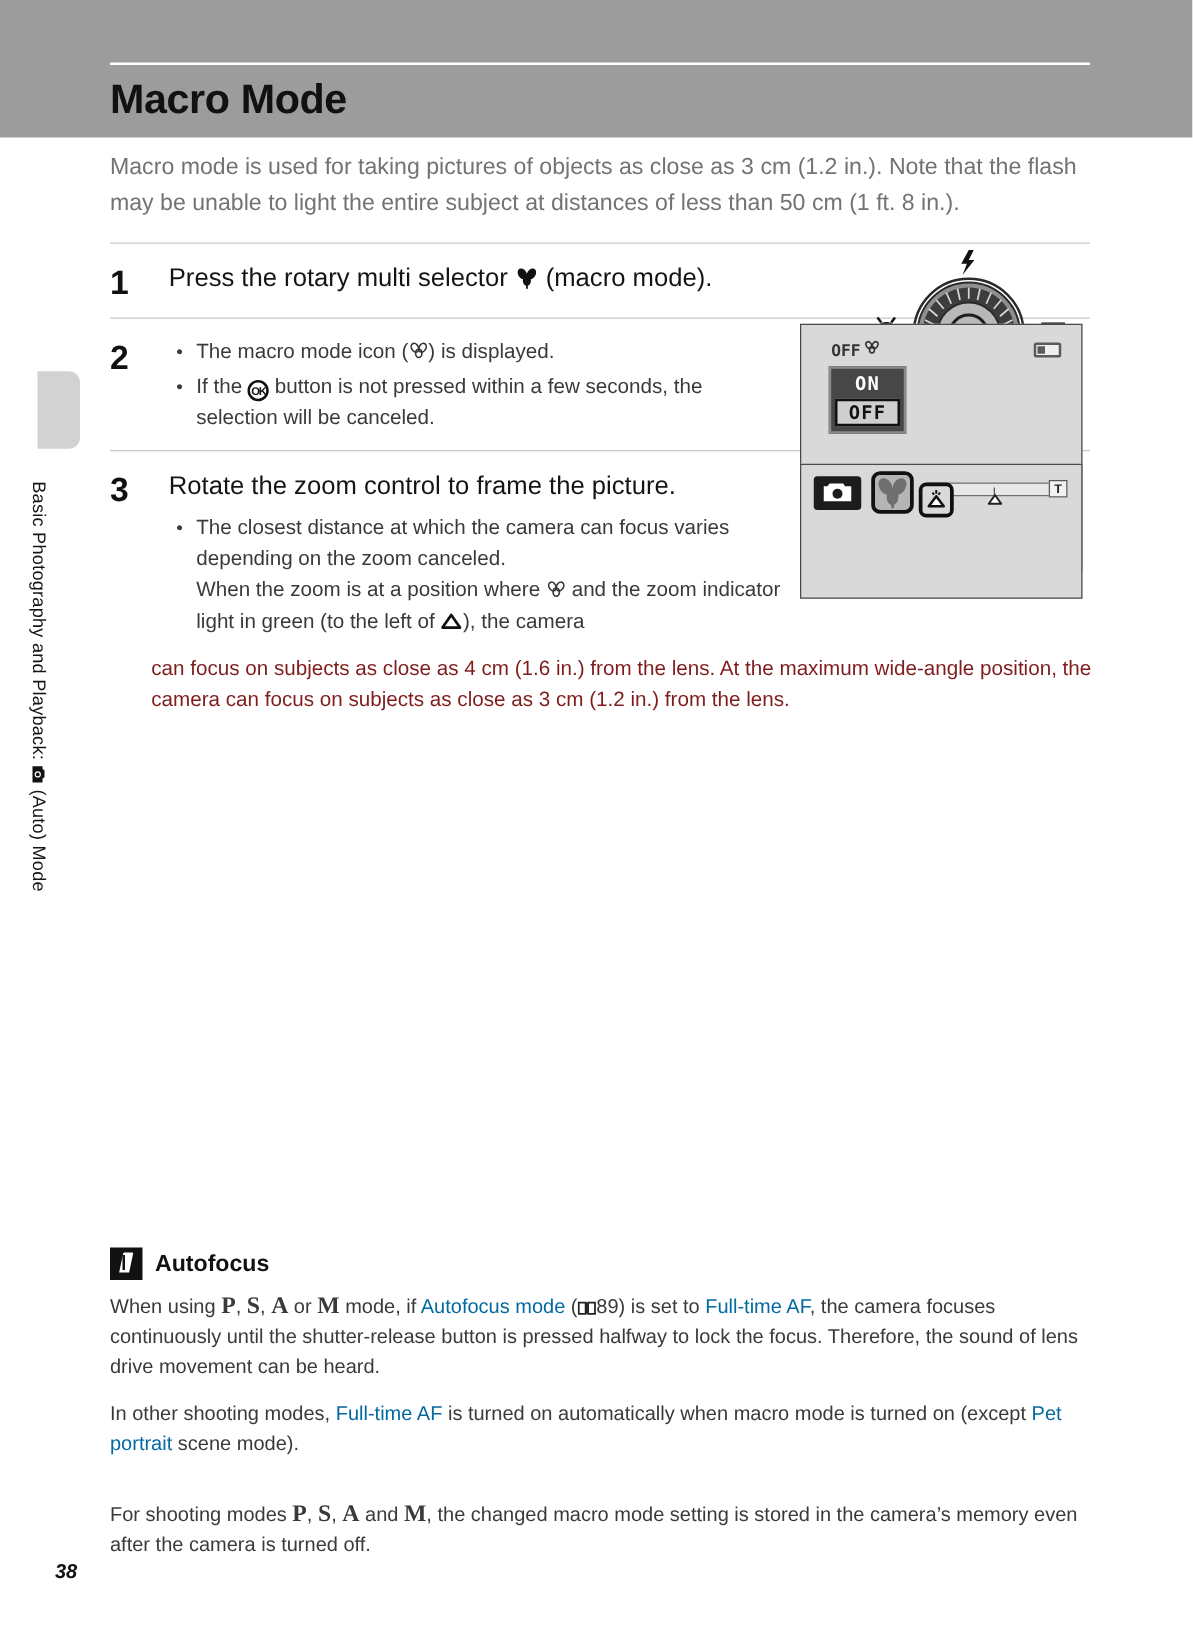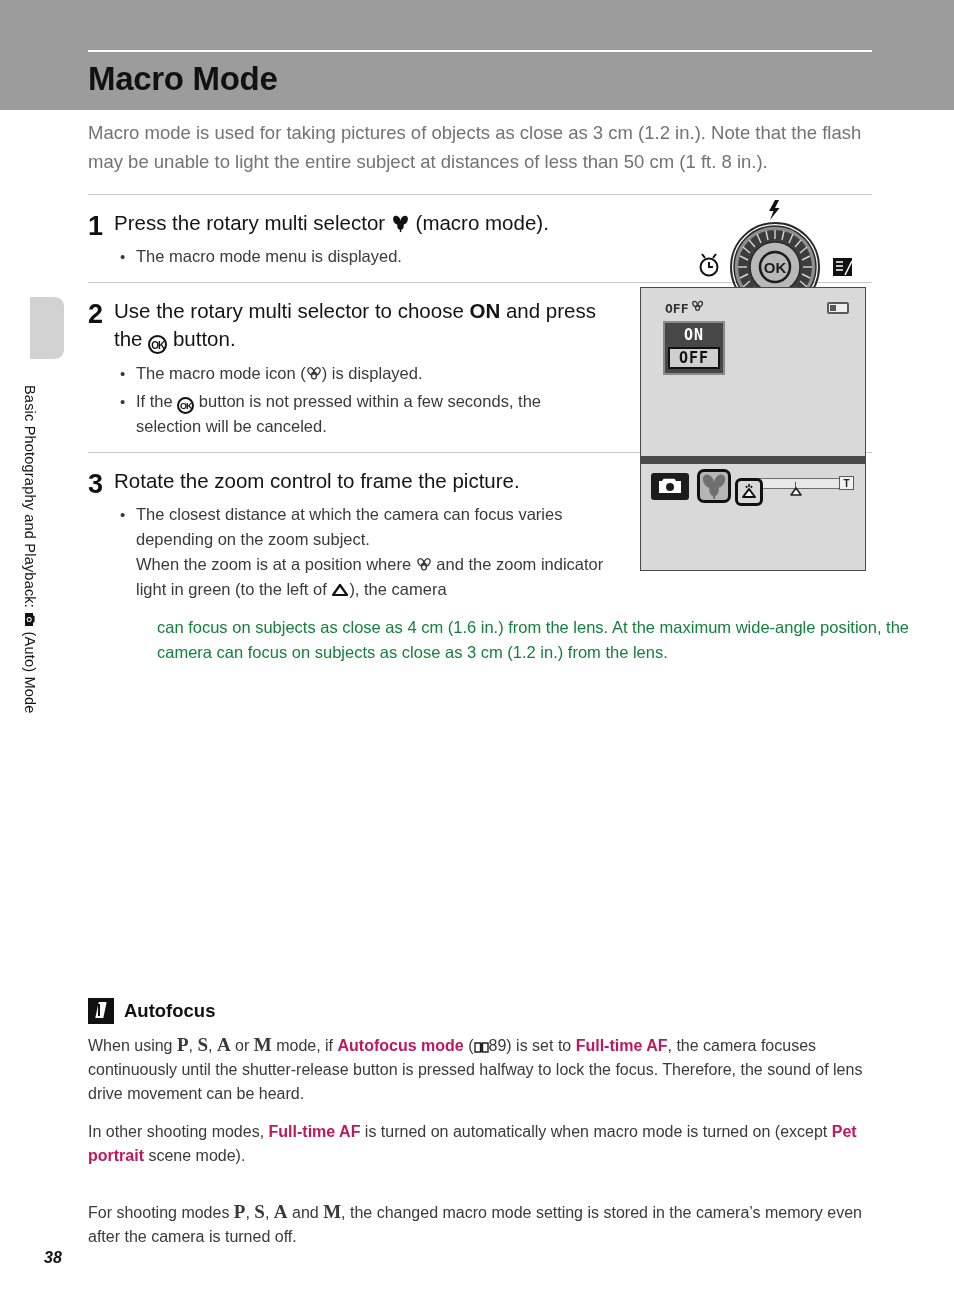--- a/index.html
+++ b/index.html
@@ -105,21 +105,21 @@
     padding: 14px 0 10px 0;
   }
   .step-num {
     position: absolute;
     left: 0; top: 16px;
     font-size: 27px;
     font-weight: bold;
     color: #111111;
   }
   .step-body {
-    margin-left: 26px;
+    margin-left: 47px;
     width: 495px;
   }
   .step-head {
     font-size: 20.5px;
     line-height: 28px;
     color: #141414;
     margin-bottom: 7px;
   }
   .step-head b { font-weight: bold; }
   .bullets {
@@ -138,22 +138,22 @@
   .bullets li::before {
     content: "•";
     position: absolute;
     left: 6px; top: 0;
     font-size: 15px;
     color: #3a3a3a;
   }
   .wide-note {
     font-size: 16.5px;
     line-height: 25px;
-    color: #15803d;
-    margin-left: 69px;
+    color: #7f1d1d;
+    margin-left: 33px;
     width: 790px;
   }
 
   
   .ok-glyph {
     display: inline-block;
     vertical-align: -3px;
     width: 19px; height: 19px;
     border: 2px solid #111;
     border-radius: 50%;
@@ -382,21 +382,21 @@
     font-size: 18.5px;
     font-weight: bold;
     color: #111111;
   }
   .note-body {
     font-size: 16px;
     line-height: 24px;
     color: #3a3a3a;
     margin-bottom: 14px;
   }
-  .note-body b { color: #be185d; font-weight: bold; }
+  .note-body b { color: #0369a1; font-weight: normal; }
   .note-gap { height: 18px; }
 </style>
 </head>
 <body>
 
 <div class="header-band">
   <div class="header-rule"></div>
   <div class="page-title">Macro Mode</div>
 </div>
 
@@ -429,23 +429,20 @@
         <span class="flower-inline">
           <svg width="19" height="19" viewBox="0 0 20 20" aria-hidden="true">
             <ellipse cx="6.2" cy="6.5" rx="3.6" ry="5" transform="rotate(-30 6.2 6.5)" fill="#111"></ellipse>
             <ellipse cx="13.8" cy="6.5" rx="3.6" ry="5" transform="rotate(30 13.8 6.5)" fill="#111"></ellipse>
             <ellipse cx="10" cy="12" rx="3.4" ry="4.6" fill="#111"></ellipse>
             <rect x="9.3" y="13" width="1.5" height="6" fill="#111"></rect>
           </svg>
         </span>
         <span>(macro mode).</span>
       </div>
-      <ul class="bullets">
-        <li>The macro mode menu is displayed.</li>
-      </ul>
     </div>
 
     <div class="illus-rotary">
       <svg width="195" height="145" viewBox="0 0 195 145" aria-hidden="true">
 
         <g>
           <path d="M97 5 l-6 11 h4.5 l-3.5 9 9.5 -12 h-4.5 l4 -8 z" fill="#111"></path>
         </g>
 
         <g>
@@ -506,27 +503,20 @@
         </g>
       </svg>
     </div>
   </div>
 
   <hr class="sep">
 
   <div class="step">
     <div class="step-num">2</div>
     <div class="step-body">
-      <div class="step-head">
-        <span>Use the rotary multi selector to choose</span>
-        <b>ON</b>
-        <span>and press the</span>
-        <span class="ok-glyph">OK</span>
-        <span>button.</span>
-      </div>
       <ul class="bullets">
         <li>
           The macro mode icon (<span class="flower-inline"><svg width="16" height="16" viewBox="0 0 20 20" aria-hidden="true">
                 <ellipse cx="6.2" cy="6.5" rx="3.4" ry="4.6" transform="rotate(-30 6.2 6.5)" fill="none" stroke="#333" stroke-width="1.6"></ellipse>
                 <ellipse cx="13.8" cy="6.5" rx="3.4" ry="4.6" transform="rotate(30 13.8 6.5)" fill="none" stroke="#333" stroke-width="1.6"></ellipse>
                 <ellipse cx="10" cy="12" rx="3.2" ry="4.2" fill="none" stroke="#333" stroke-width="1.6"></ellipse>
               </svg></span>) is displayed.
         </li>
         <li>
           If the <span class="ok-glyph sm">OK</span> button is not pressed within a few seconds, the selection will be canceled.
@@ -555,21 +545,21 @@
   </div>
 
   <hr class="sep">
 
   <div class="step">
     <div class="step-num">3</div>
     <div class="step-body">
       <div class="step-head">Rotate the zoom control to frame the picture.</div>
       <ul class="bullets">
         <li>
-          <span>The closest distance at which the camera can focus varies depending on the zoom subject.</span><br>
+          <span>The closest distance at which the camera can focus varies depending on the zoom canceled.</span><br>
           <span>When the zoom is at a position where</span>
           <span class="flower-inline"><svg width="16" height="16" viewBox="0 0 20 20" aria-hidden="true">
                 <ellipse cx="6.2" cy="6.5" rx="3.4" ry="4.6" transform="rotate(-30 6.2 6.5)" fill="none" stroke="#333" stroke-width="1.6"></ellipse>
                 <ellipse cx="13.8" cy="6.5" rx="3.4" ry="4.6" transform="rotate(30 13.8 6.5)" fill="none" stroke="#333" stroke-width="1.6"></ellipse>
                 <ellipse cx="10" cy="12" rx="3.2" ry="4.2" fill="none" stroke="#333" stroke-width="1.6"></ellipse>
               </svg></span>
           <span>and the zoom indicator light in green (to the left of</span>
           <span class="mtn-inline"><svg width="18" height="14" viewBox="0 0 18 14" aria-hidden="true">
                 <path d="M9 2 L16 12 H2 Z" fill="#fff" stroke="#111" stroke-width="2.2" stroke-linejoin="round"></path>
               </svg></span><span>), the camera</span>

